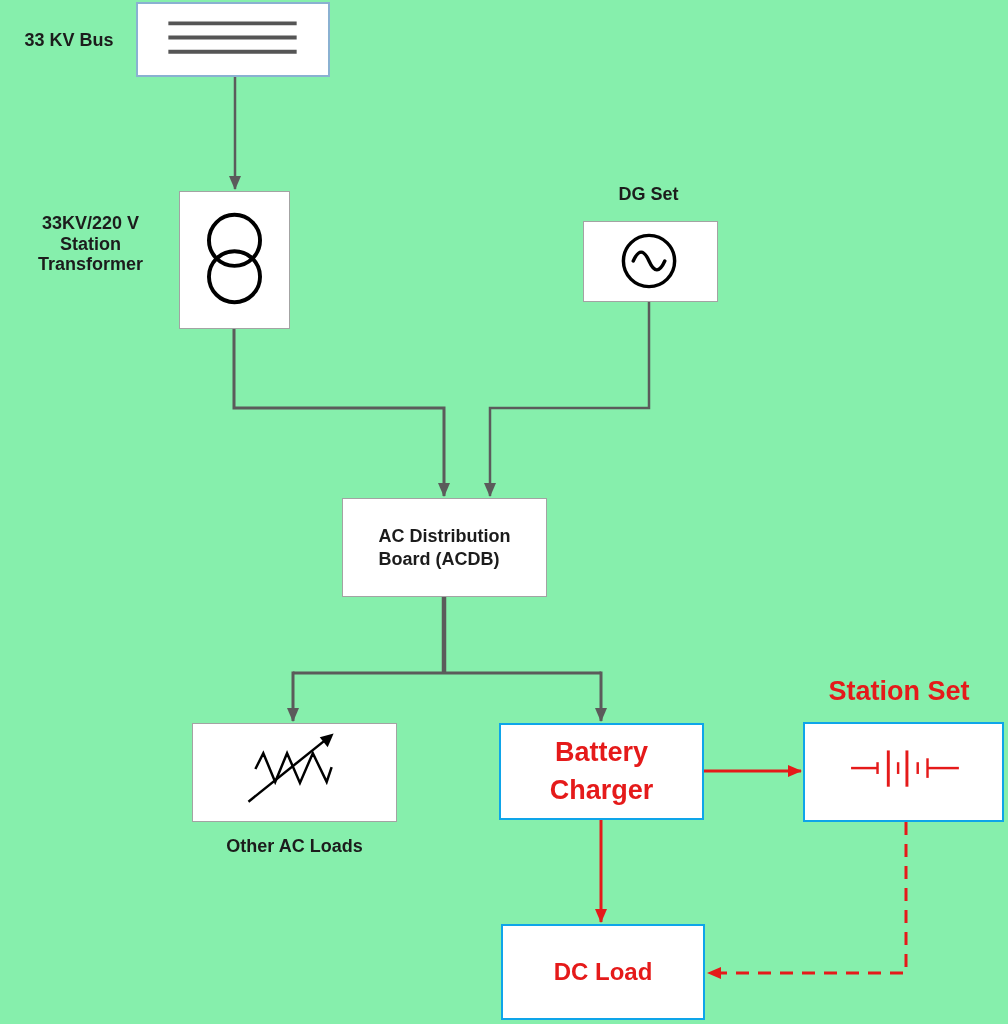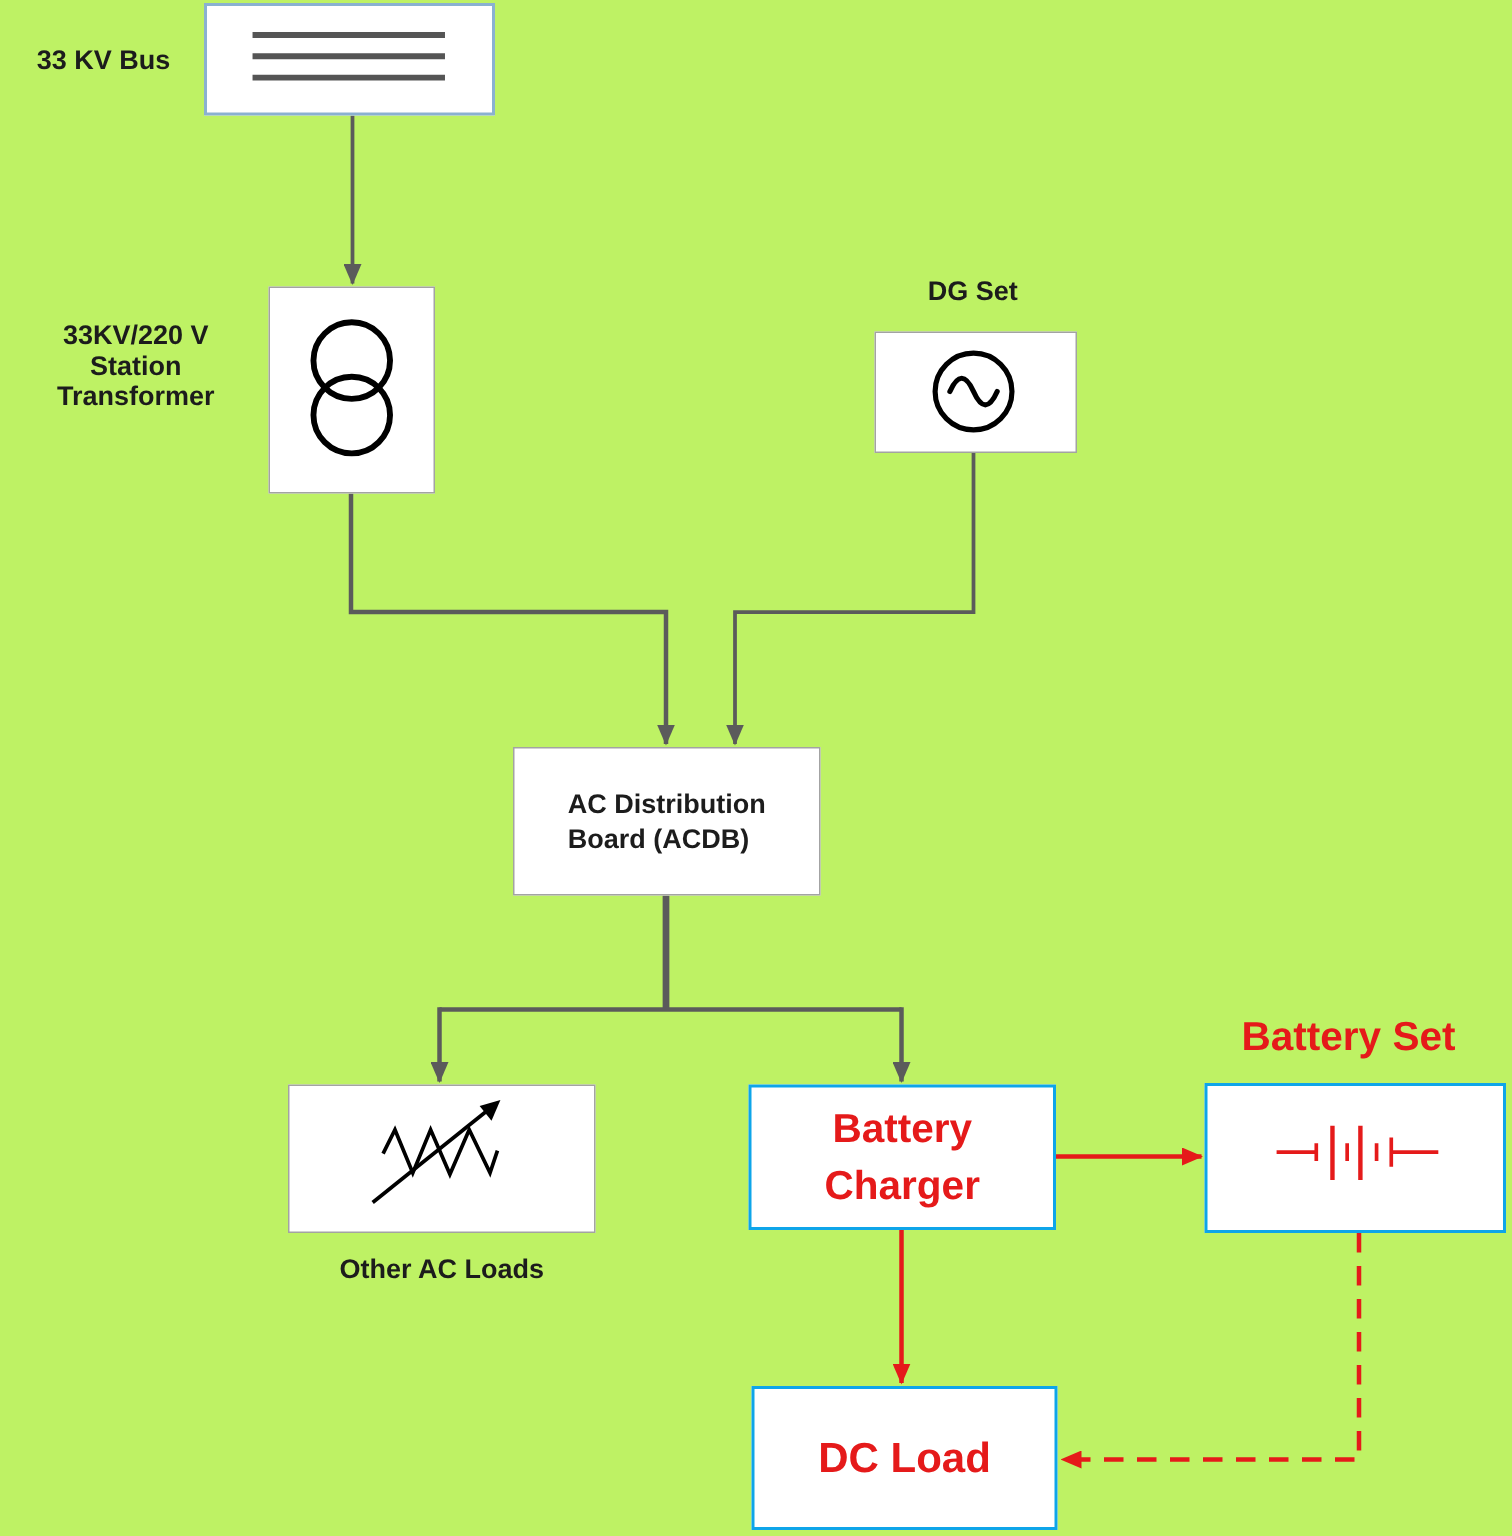--- a/index.html
+++ b/index.html
@@ -1,32 +1,32 @@
 <!DOCTYPE html>
 <html><head>
 <meta charset="utf-8">
 <style>
   html,body{margin:0;padding:0;background:#ffffff;}
   .canvas{
     position:relative;
     width:1008px;height:1024px;
-    background:#bef264;
+    background:#86efac;
     font-family:"Liberation Sans","DejaVu Sans",sans-serif;
     overflow:hidden;
   }
   .wires{position:absolute;left:0;top:0;width:1008px;height:1024px;pointer-events:none;}
   .node{position:absolute;box-sizing:border-box;background:#ffffff;display:flex;align-items:center;justify-content:center;}
   .gray-node{border:1px solid #a3a3a3;}
   .bus-node{border:2px solid #8ab1d1;}
   .red-node{border:2px solid #0ea5e9;}
   .lbl{position:absolute;color:#1c1c1c;font-weight:bold;font-size:18px;line-height:1.15;text-align:center;white-space:pre-line;}
   .red-lbl{color:#e51a1a;}
   .node-text-black{color:#1c1c1c;font-weight:bold;font-size:18px;line-height:1.25;white-space:pre-line;}
   .node-text-red{color:#e51a1a;font-weight:bold;font-size:27px;line-height:1.4;text-align:center;white-space:pre-line;}
-  .dc-text{font-size:28px;line-height:1;}
+  .dc-text{font-size:24px;line-height:1;}
 </style>
 </head>
 <body>
 
 <div class="canvas">
 
   <svg class="wires" viewBox="0 0 1008 1024">
     <defs>
       <marker id="arrow-gray" markerUnits="userSpaceOnUse" markerWidth="14" markerHeight="12" refX="13" refY="6" orient="auto">
         <path d="M0,0 L14,6 L0,12 Z" fill="#5b5b5b"></path>
@@ -92,21 +92,21 @@
       <path d="M142,10 L128,14 L136,24 Z" fill="#000000"></path>
     </svg>
   </div>
   <div class="lbl" style="left:192px;top:836px;width:205px;">Other AC Loads</div>
 
   <div class="node red-node" style="left:499px;top:723px;width:205px;height:97px;">
     <div class="node-text-red">Battery
 Charger</div>
   </div>
 
-  <div class="lbl red-lbl" style="left:794px;top:676px;width:210px;font-size:27px;">Battery Set</div>
+  <div class="lbl red-lbl" style="left:794px;top:676px;width:210px;font-size:27px;">Station Set</div>
   <div class="node red-node" style="left:803px;top:722px;width:201px;height:100px;">
     <svg width="201" height="100" viewBox="0 0 201 100">
       <line x1="47" y1="46" x2="74" y2="46" stroke="#e51a1a" stroke-width="2.5"></line>
       <line x1="74" y1="40" x2="74" y2="52" stroke="#e51a1a" stroke-width="2.5"></line>
       <line x1="85" y1="28" x2="85" y2="65" stroke="#e51a1a" stroke-width="3"></line>
       <line x1="95" y1="40" x2="95" y2="52" stroke="#e51a1a" stroke-width="2.5"></line>
       <line x1="104" y1="28" x2="104" y2="65" stroke="#e51a1a" stroke-width="3"></line>
       <line x1="115" y1="40" x2="115" y2="52" stroke="#e51a1a" stroke-width="2.5"></line>
       <line x1="125" y1="36" x2="125" y2="56" stroke="#e51a1a" stroke-width="2.5"></line>
       <line x1="125" y1="46" x2="157" y2="46" stroke="#e51a1a" stroke-width="2.5"></line>

